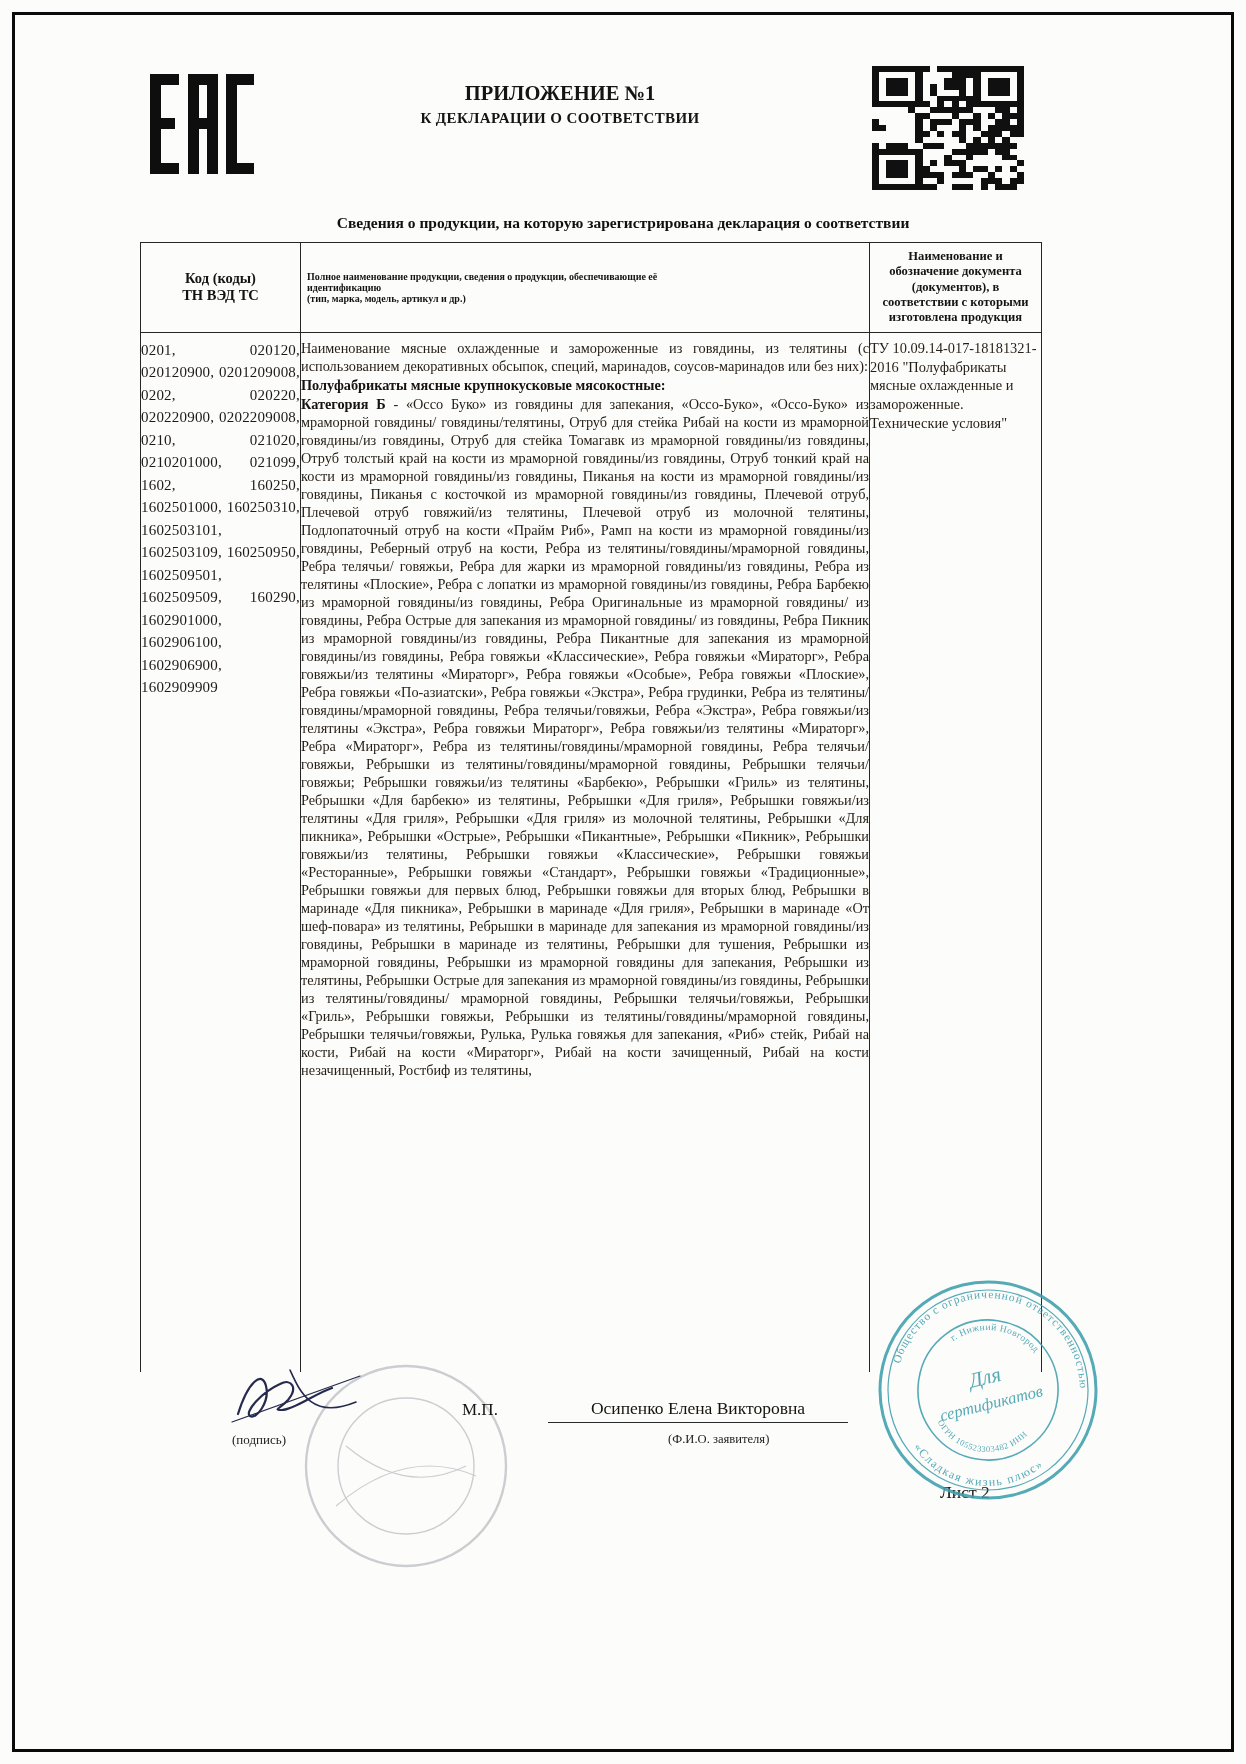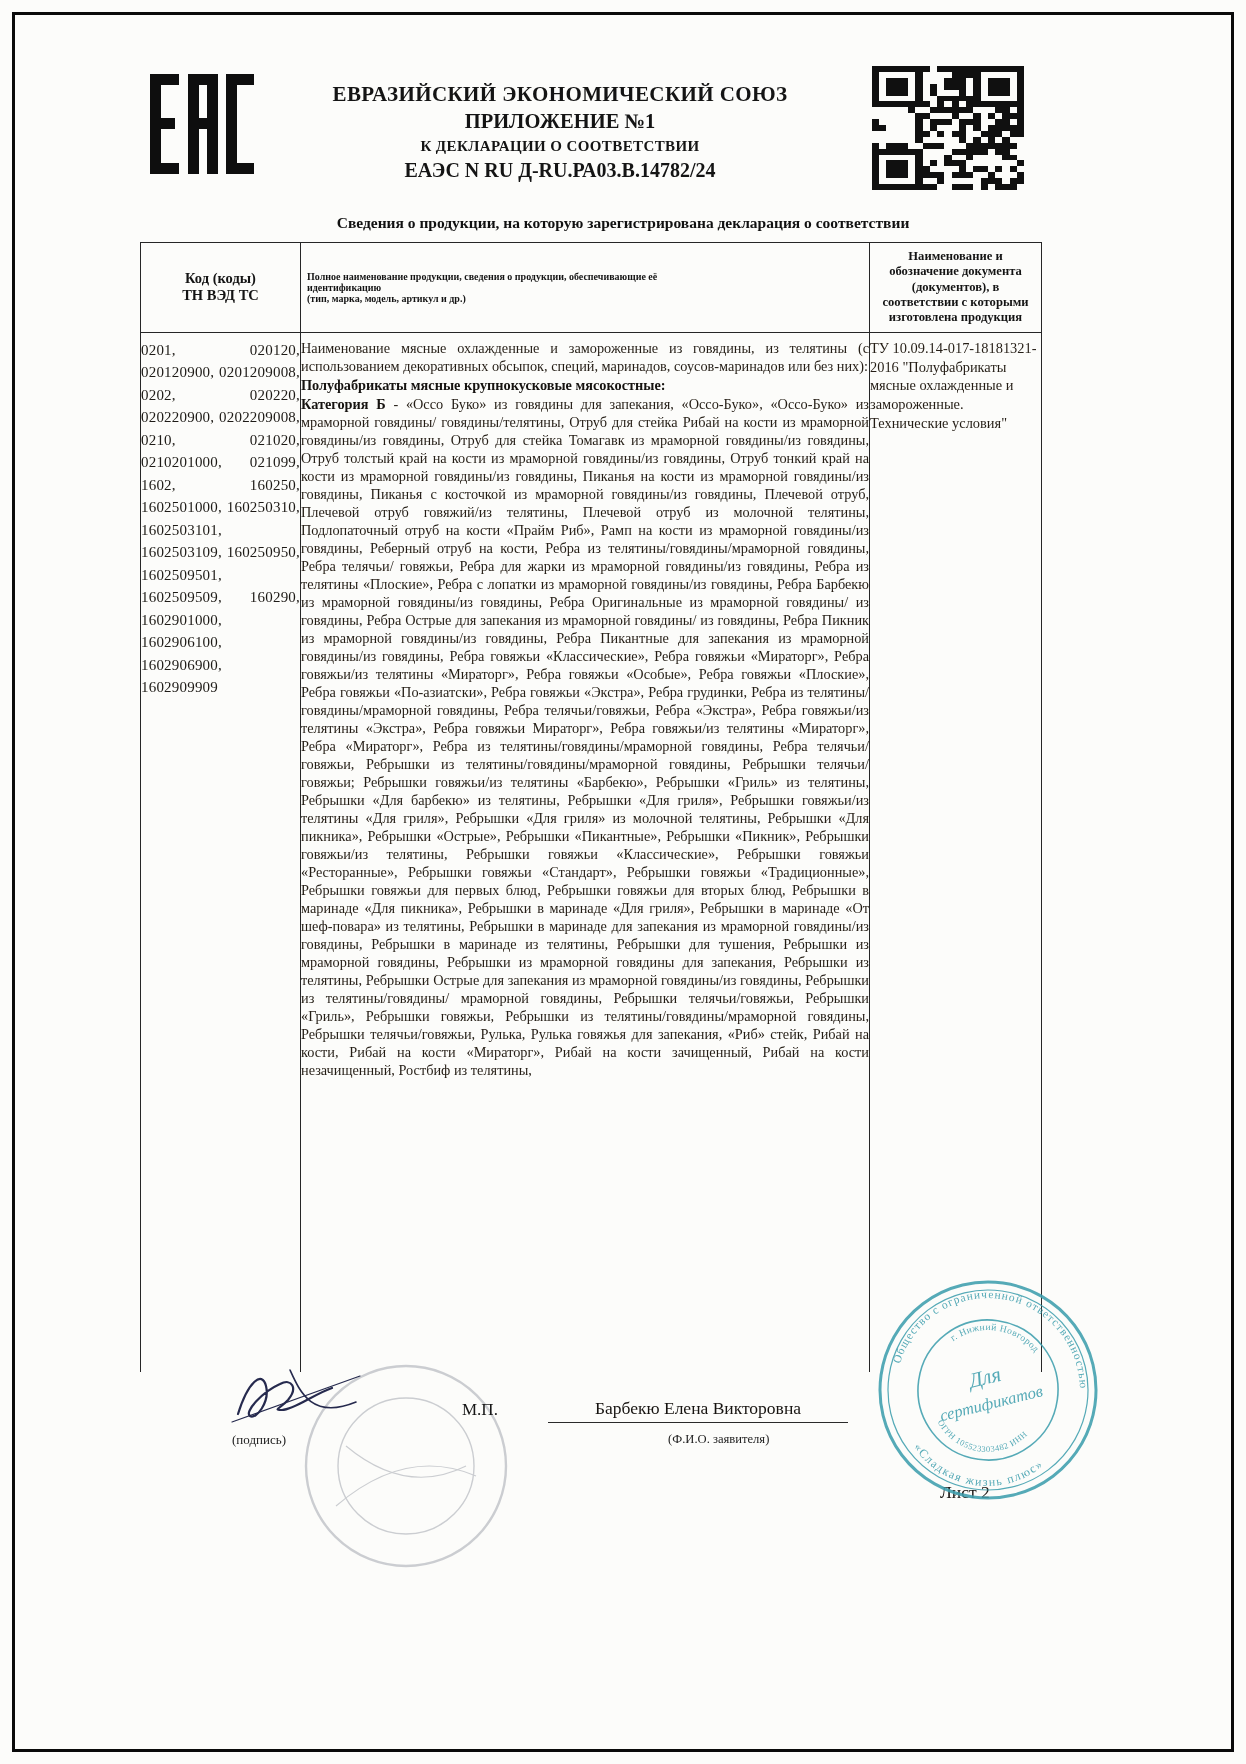--- a/index.html
+++ b/index.html
@@ -75,24 +75,22 @@
         <rect x="49" y="44" width="8" height="11"></rect>
 
         <rect x="76" y="0" width="11" height="100"></rect>
         <rect x="87" y="0" width="17" height="11"></rect>
         <rect x="87" y="89" width="17" height="11"></rect>
       </g>
     </svg>
   </div>
 
   <div class="title-block">
-    <div class="t1">ЕВРАЗИЙСКИЙ ЭКОНОМИЧЕСКИЙ СОЮЗ</div>
     <div class="t2">ПРИЛОЖЕНИЕ №1</div>
     <div class="t3">К ДЕКЛАРАЦИИ О СООТВЕТСТВИИ</div>
-    <div class="t4">ЕАЭС N RU Д-RU.РА03.В.14782/24</div>
   </div>
 
   <div class="qr">
       <div class="qc on"></div>
       <div class="qc on"></div>
       <div class="qc on"></div>
       <div class="qc on"></div>
       <div class="qc on"></div>
       <div class="qc on"></div>
       <div class="qc on"></div>
@@ -581,21 +579,21 @@
       <g fill="none" stroke="#262a4e" stroke-width="2.2" stroke-linecap="round">
         <path d="M10,52 C20,20 34,8 38,24 C42,40 28,58 22,54 C16,50 34,30 52,22 C64,16 70,26 60,38 C53,46 44,48 54,48 C66,48 86,32 104,26"></path>
         <path d="M62,8 C72,30 84,58 128,40" stroke-width="1.6"></path>
         <path d="M4,60 L132,14" stroke-width="1.2"></path>
       </g>
     </svg>
   </div>
   <div class="sig-label">(подпись)</div>
 
   <div class="mp">М.П.</div>
-  <div class="name-line">Барбекю Елена Викторовна</div>
+  <div class="name-line">Осипенко Елена Викторовна</div>
   <div class="name-sub">(Ф.И.О. заявителя)</div>
   <div class="sheet">Лист 2</div>
 
   <div class="stamp-right">
     <svg viewBox="0 0 244 244" width="244" height="244">
       <defs>
         <path id="arcOuterTop" d="M30,122 A92,92 0 1 1 214,122"></path>
         <path id="arcOuterBottom" d="M34,130 A88,88 0 1 0 210,130"></path>
         <path id="arcInnerTop" d="M62,122 A60,60 0 1 1 182,122"></path>
         <path id="arcInnerBottom" d="M66,128 A56,56 0 1 0 178,128"></path>

